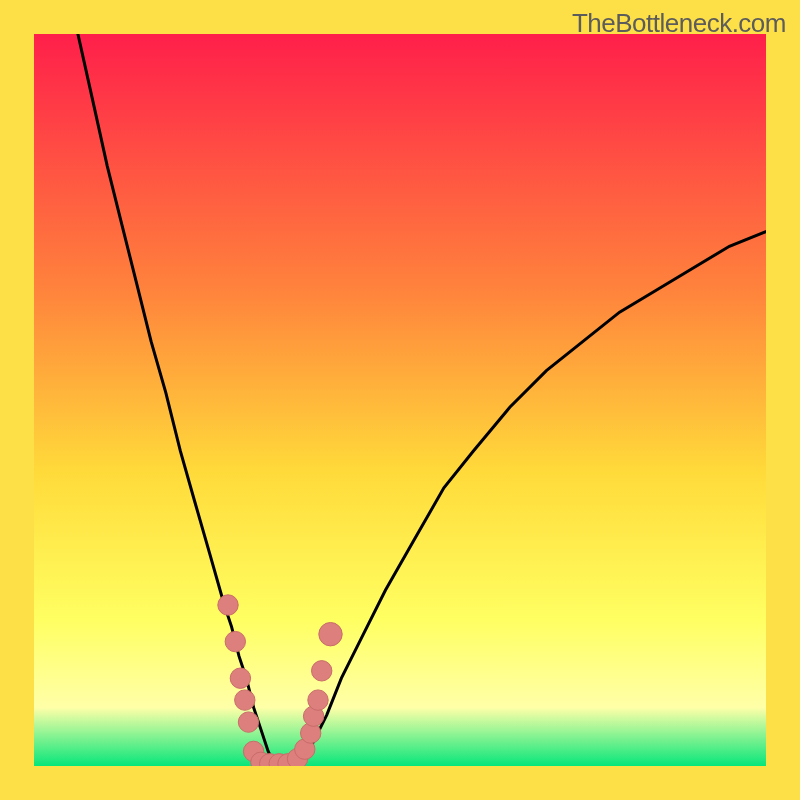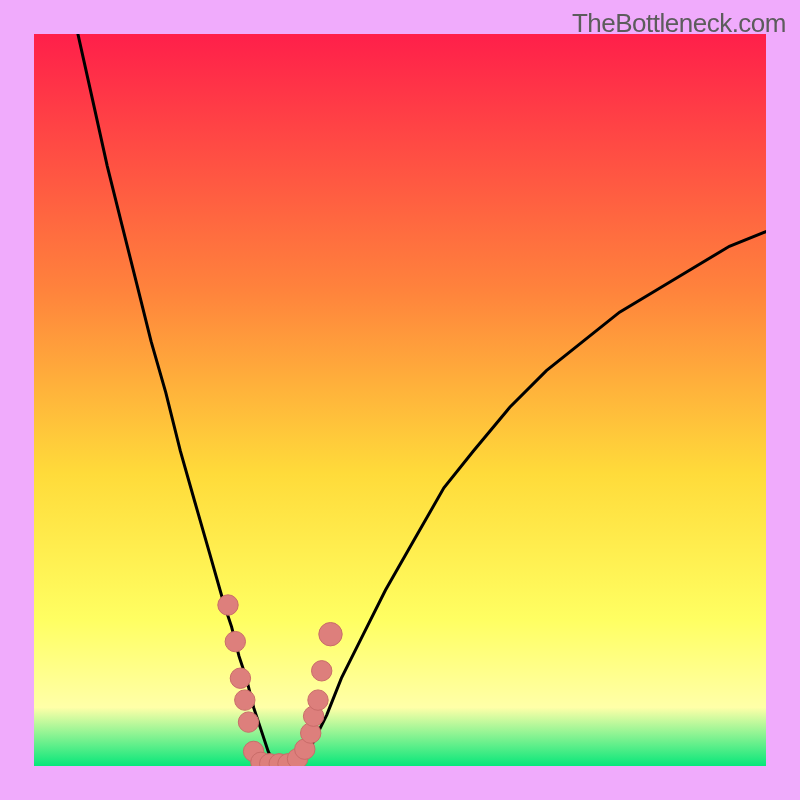--- a/index.html
+++ b/index.html
@@ -8,21 +8,21 @@
     width: 800px;
     height: 800px;
     background: #000;
     font-family: Arial, Helvetica, sans-serif;
     overflow: hidden;
   }
   .frame {
     position: absolute;
     left: 0; top: 0;
     width: 800px; height: 800px;
-    background: #f0abfc;
+    background: #fde047;
   }
   .plot-area {
     position: absolute;
     left: 34px;
     top: 34px;
     width: 732px;
     height: 732px;
     overflow: hidden;
   }
   .attribution {

